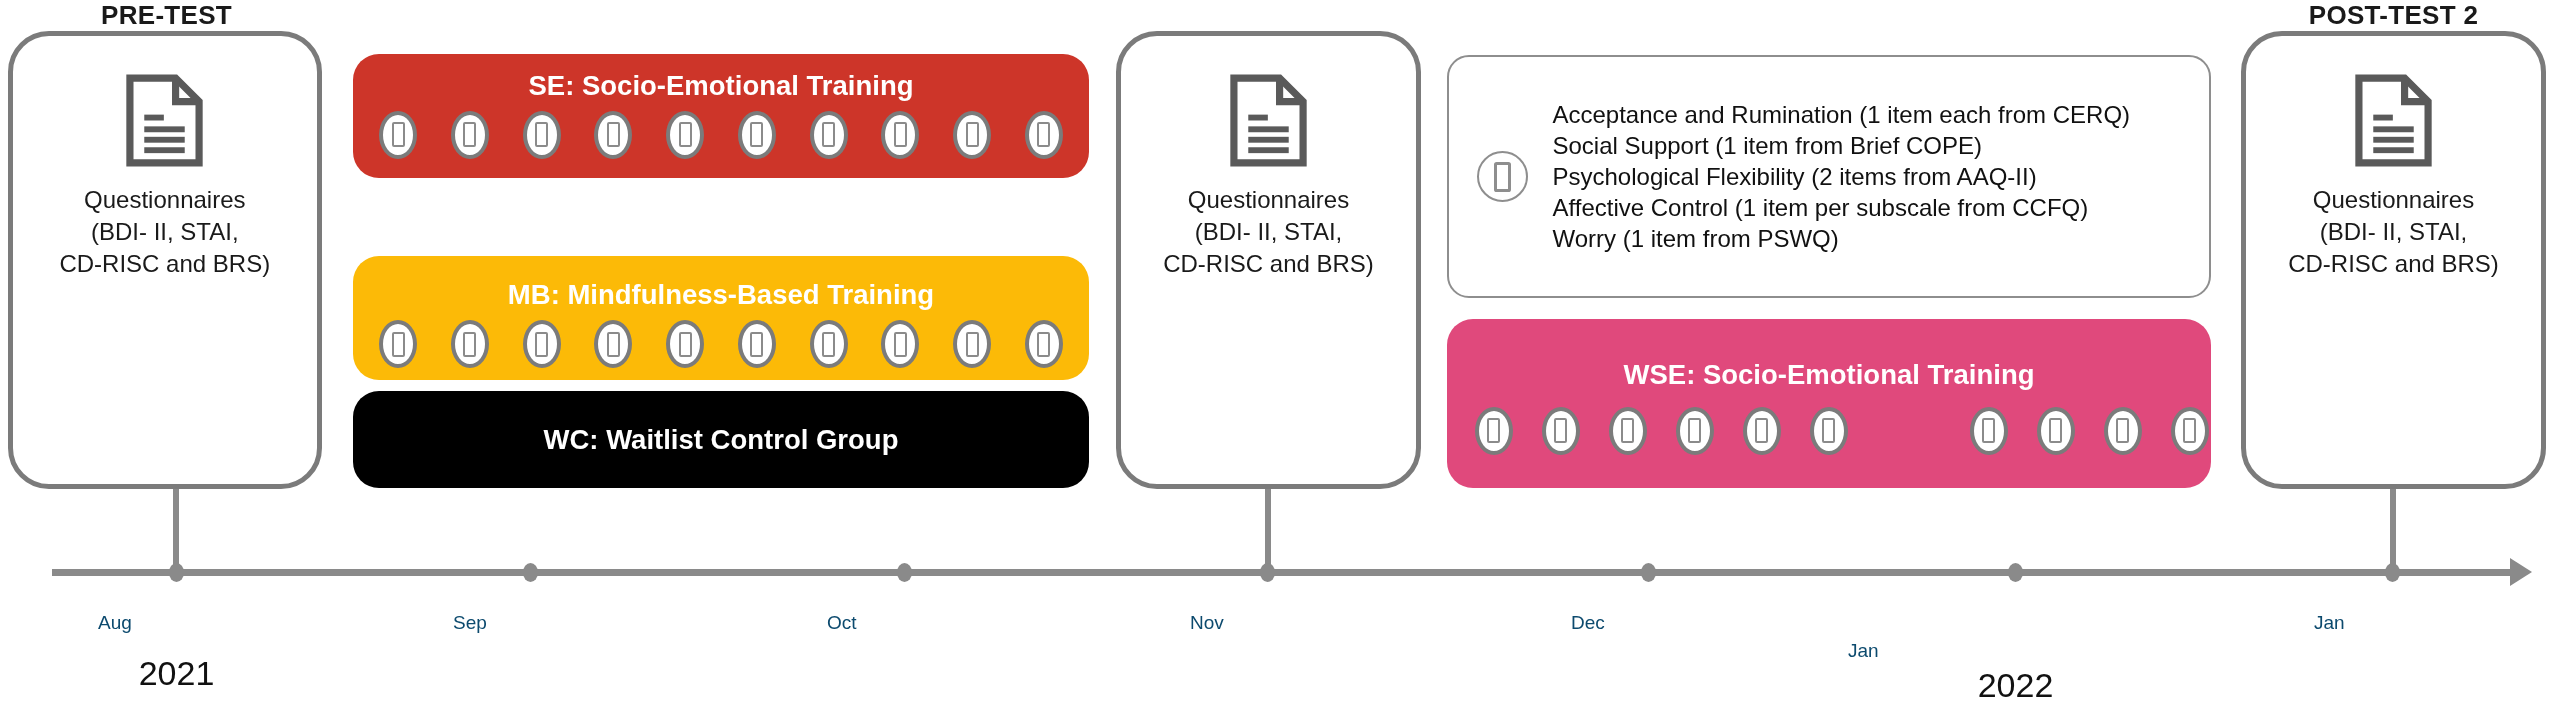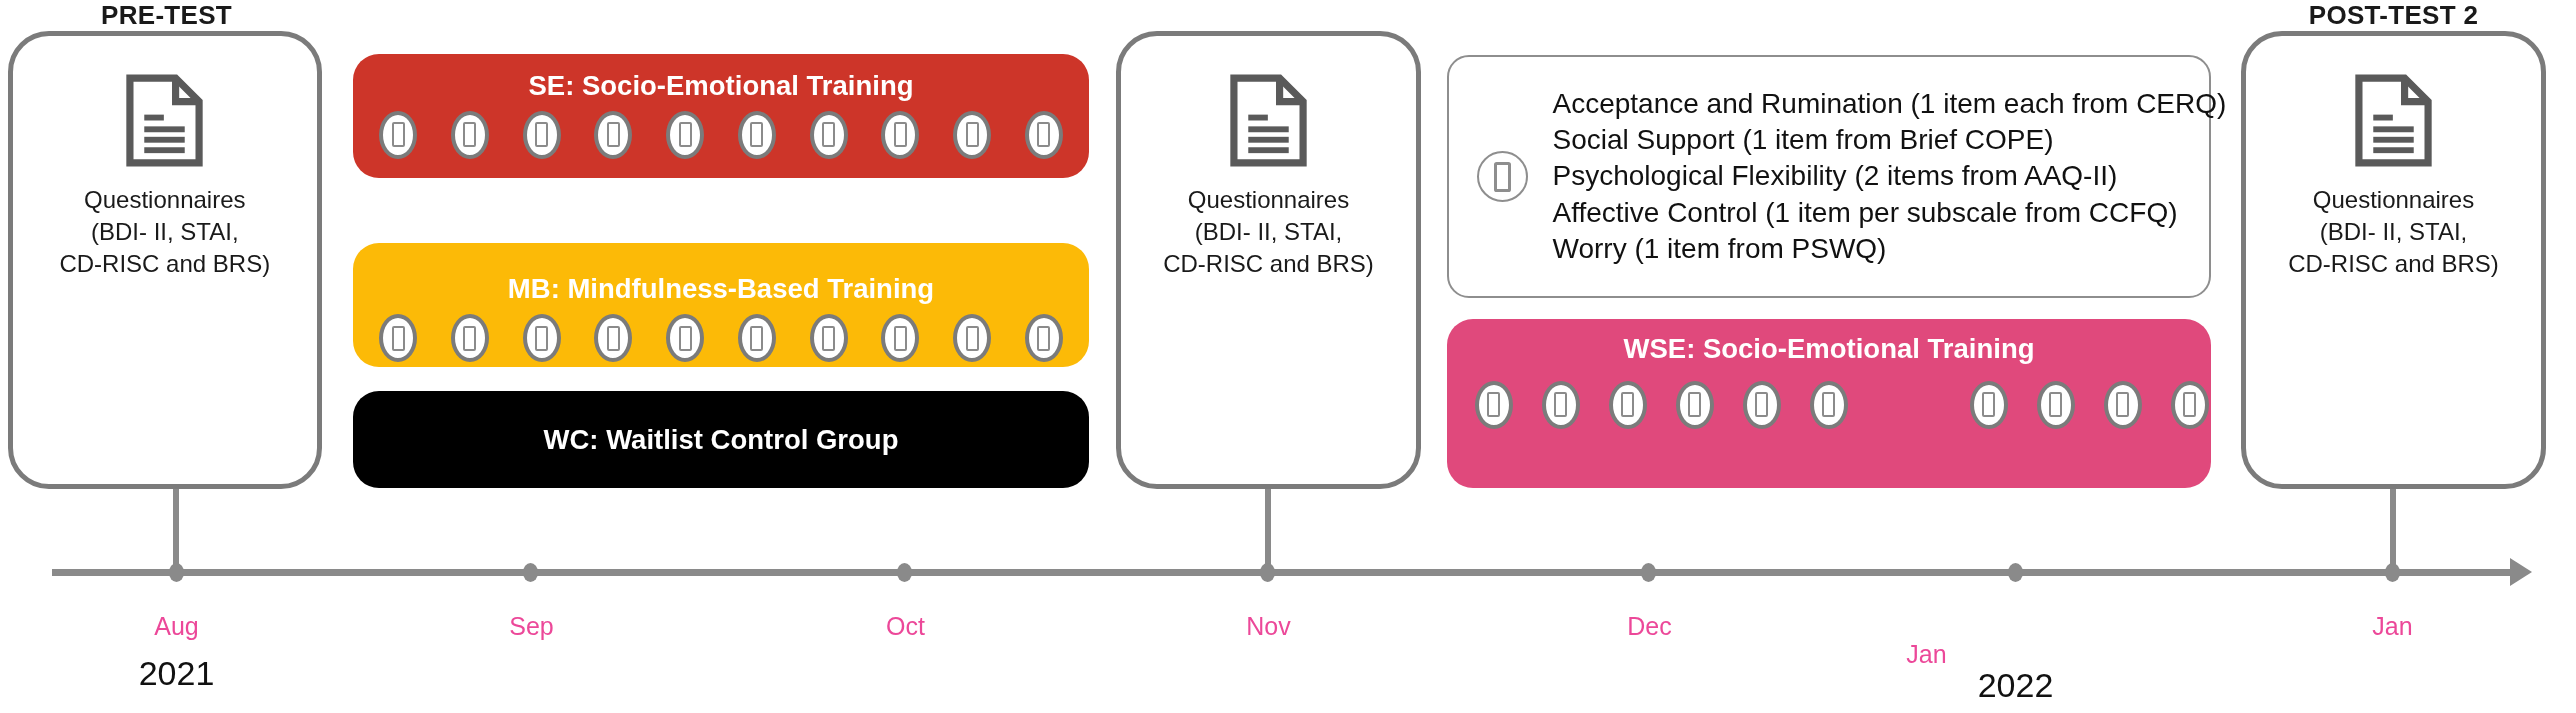--- a/index.html
+++ b/index.html
@@ -117,21 +117,21 @@
   .note-icon .phone-glyph-lg::before {
     content: "";
     position: absolute;
     top: -2.6px; left: 50%;
     transform: translateX(-50%);
     width: 6.5px; height: 2px;
     background: #8e8e8e;
   }
   .note-list {
     margin-left: 25px;
-    font-size: 28px;
+    font-size: 24px;
     line-height: 1.30;
     color: #111111;
   }
   .note-list li { list-style: none; white-space: nowrap; }
 
   
   .timeline-axis {
     position: absolute;
     height: 7.2px;
     background: #8a8a8a;
@@ -149,23 +149,22 @@
     background: #8a8a8a;
     border-radius: 50%;
   }
   .tick-stem {
     position: absolute;
     width: 5.9px;
     background: #8a8a8a;
   }
   .month-label {
     position: absolute;
-    font-size: 25px;
-    color: #ec4899;
-    text-align: center;
+    font-size: 19px;
+    color: #0c4a6e;
     white-space: nowrap;
   }
   .year-label {
     position: absolute;
     font-size: 34px;
     color: #111111;
     text-align: center;
     white-space: nowrap;
   }
 
@@ -223,21 +222,21 @@
         </span>
       <span class="phone-badge">
           <span class="phone-glyph"></span>
         </span>
       <span class="phone-badge">
           <span class="phone-glyph"></span>
         </span>
     </div>
   </div>
 
-  <div class="bar" style="left:353px; top:243px; width:736px; height:124px; background:#FCBA07; padding-top:30px;align-items:flex-end;">
+  <div class="bar" style="left:353px; top:256px; width:736px; height:124px; background:#FCBA07; padding-top:23px;align-items:flex-end;">
     <div class="bar-title">MB: Mindfulness-Based Training</div>
     <div class="icon-row" style="margin-top:9.2px; padding:0 26px; justify-content:space-between;">
       <span class="phone-badge">
           <span class="phone-glyph"></span>
         </span>
       <span class="phone-badge">
           <span class="phone-glyph"></span>
         </span>
       <span class="phone-badge">
           <span class="phone-glyph"></span>
@@ -293,21 +292,21 @@
     </span>
     <ul class="note-list">
       <li>Acceptance and Rumination (1 item each  from CERQ)</li>
       <li>Social Support (1 item from Brief COPE)</li>
       <li>Psychological Flexibility (2 items from AAQ-II)</li>
       <li>Affective Control (1 item per subscale  from CCFQ)</li>
       <li>Worry (1 item from PSWQ)</li>
     </ul>
   </div>
 
-  <div class="bar" style="left:1447px; top:319px; width:764px; height:169px; background:#E0497C; padding-top:14px;">
+  <div class="bar" style="left:1447px; top:319px; width:764px; height:169px; background:#E0497C; padding-top:40px;">
     <div class="bar-title">WSE: Socio-Emotional Training</div>
     <div class="icon-row" style="margin-top:15.7px; padding:0 27.5px; justify-content:flex-start;">
       <span class="phone-badge" style="margin-right:29px;">
           <span class="phone-glyph"></span>
         </span>
       <span class="phone-badge" style="margin-right:29px;">
           <span class="phone-glyph"></span>
         </span>
       <span class="phone-badge" style="margin-right:29px;">
           <span class="phone-glyph"></span>

